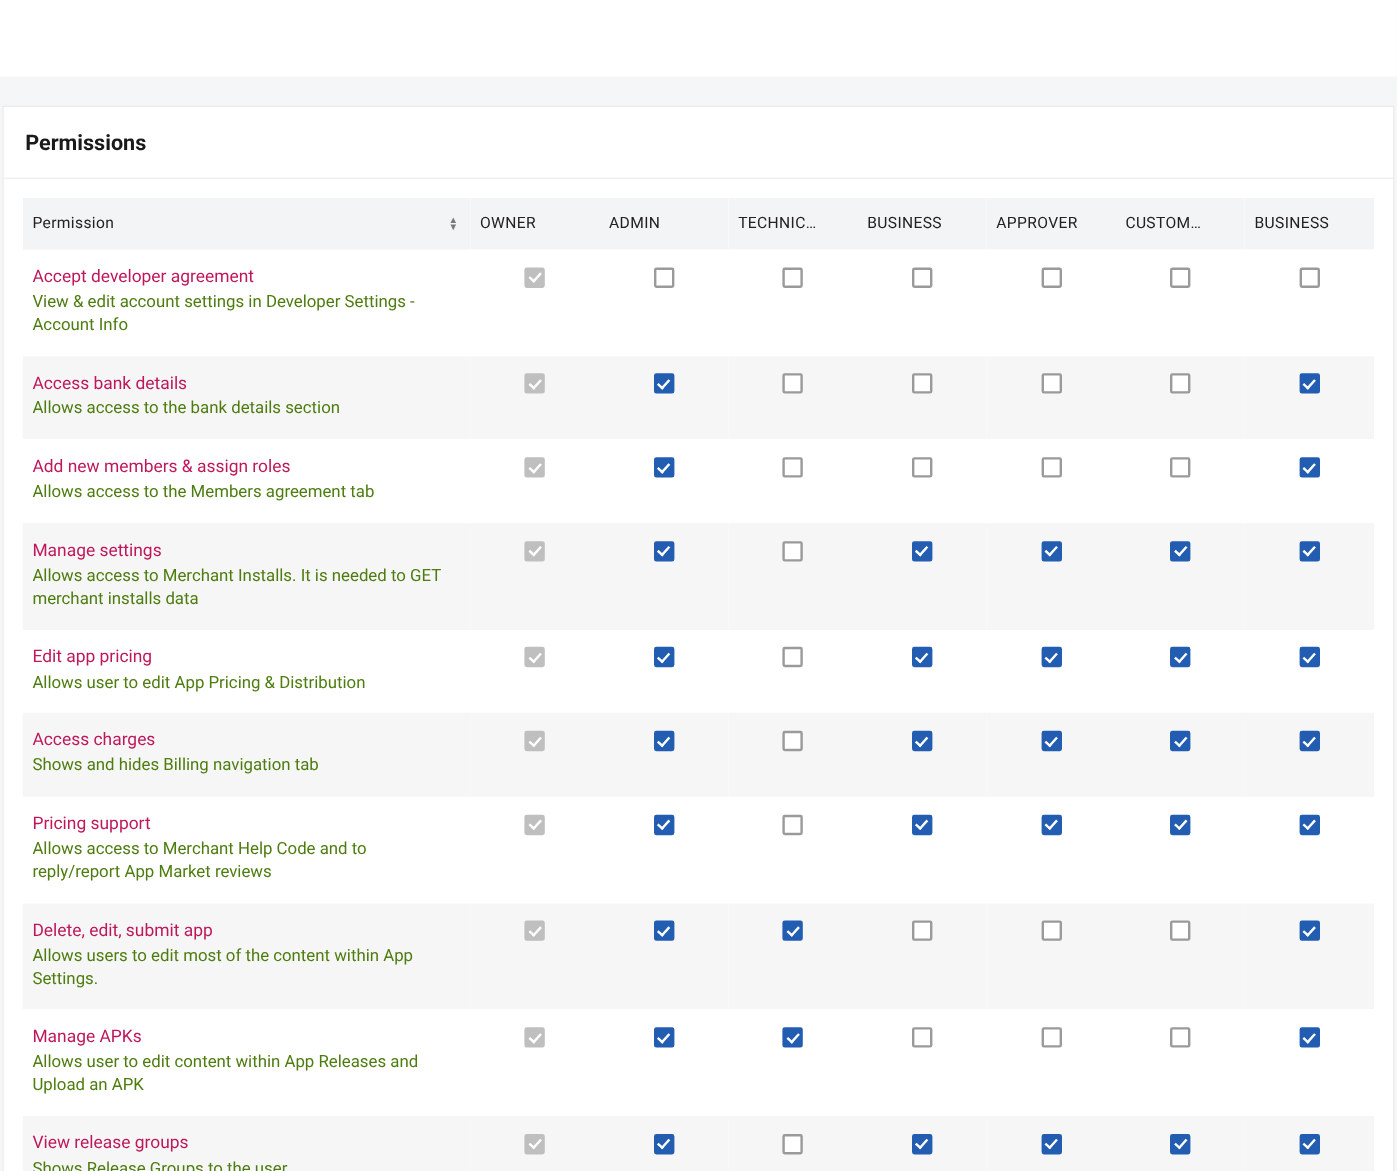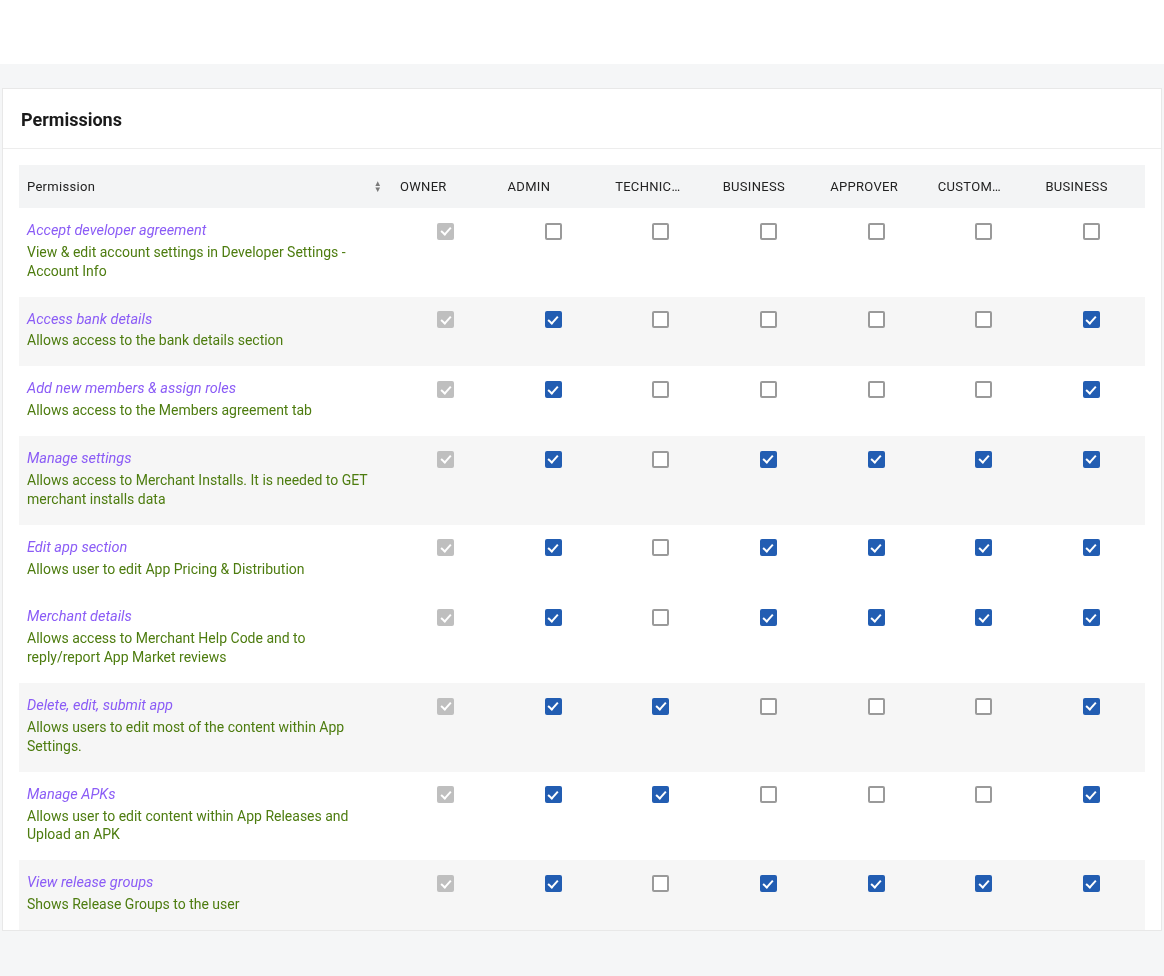--- a/index.html
+++ b/index.html
@@ -65,24 +65,23 @@
   tbody td {
     padding: 14px 8px 16px 8px;
     font-size: 14.5px;
   }
   tbody td.checkbox-cell {
     text-align: center;
     vertical-align: top;
     padding-top: 14px;
   }
   .perm-label {
-    color: #8b5cf6;
+    color: #be185d;
     line-height: 1.3;
     margin-bottom: 2px;
-    font-style: italic;
   }
   .perm-desc {
     color: #4d7c0f;
     font-size: 14px;
     line-height: 1.35;
     max-width: 350px;
   }
   .cb {
     display: inline-block;
     width: 17px;
@@ -189,34 +188,47 @@
             <td class="checkbox-cell"><span class="cb locked"></span></td>
             <td class="checkbox-cell"><span class="cb checked"></span></td>
             <td class="checkbox-cell"><span class="cb"></span></td>
             <td class="checkbox-cell"><span class="cb checked"></span></td>
             <td class="checkbox-cell"><span class="cb checked"></span></td>
             <td class="checkbox-cell"><span class="cb checked"></span></td>
             <td class="checkbox-cell"><span class="cb checked"></span></td>
           </tr>
           <tr class="odd">
             <td>
-              <div class="perm-label">Edit app section</div>
+              <div class="perm-label">Edit app pricing</div>
               <div class="perm-desc">Allows user to edit App Pricing &amp; Distribution</div>
             </td>
             <td class="checkbox-cell"><span class="cb locked"></span></td>
             <td class="checkbox-cell"><span class="cb checked"></span></td>
             <td class="checkbox-cell"><span class="cb"></span></td>
             <td class="checkbox-cell"><span class="cb checked"></span></td>
             <td class="checkbox-cell"><span class="cb checked"></span></td>
             <td class="checkbox-cell"><span class="cb checked"></span></td>
             <td class="checkbox-cell"><span class="cb checked"></span></td>
           </tr>
-          <tr class="odd">
-            <td>
-              <div class="perm-label">Merchant details</div>
+          <tr class="even">
+            <td>
+              <div class="perm-label">Access charges</div>
+              <div class="perm-desc">Shows and hides Billing navigation tab</div>
+            </td>
+            <td class="checkbox-cell"><span class="cb locked"></span></td>
+            <td class="checkbox-cell"><span class="cb checked"></span></td>
+            <td class="checkbox-cell"><span class="cb"></span></td>
+            <td class="checkbox-cell"><span class="cb checked"></span></td>
+            <td class="checkbox-cell"><span class="cb checked"></span></td>
+            <td class="checkbox-cell"><span class="cb checked"></span></td>
+            <td class="checkbox-cell"><span class="cb checked"></span></td>
+          </tr>
+          <tr class="odd">
+            <td>
+              <div class="perm-label">Pricing support</div>
               <div class="perm-desc">Allows access to Merchant Help Code and to reply/report App Market reviews</div>
             </td>
             <td class="checkbox-cell"><span class="cb locked"></span></td>
             <td class="checkbox-cell"><span class="cb checked"></span></td>
             <td class="checkbox-cell"><span class="cb"></span></td>
             <td class="checkbox-cell"><span class="cb checked"></span></td>
             <td class="checkbox-cell"><span class="cb checked"></span></td>
             <td class="checkbox-cell"><span class="cb checked"></span></td>
             <td class="checkbox-cell"><span class="cb checked"></span></td>
           </tr>

